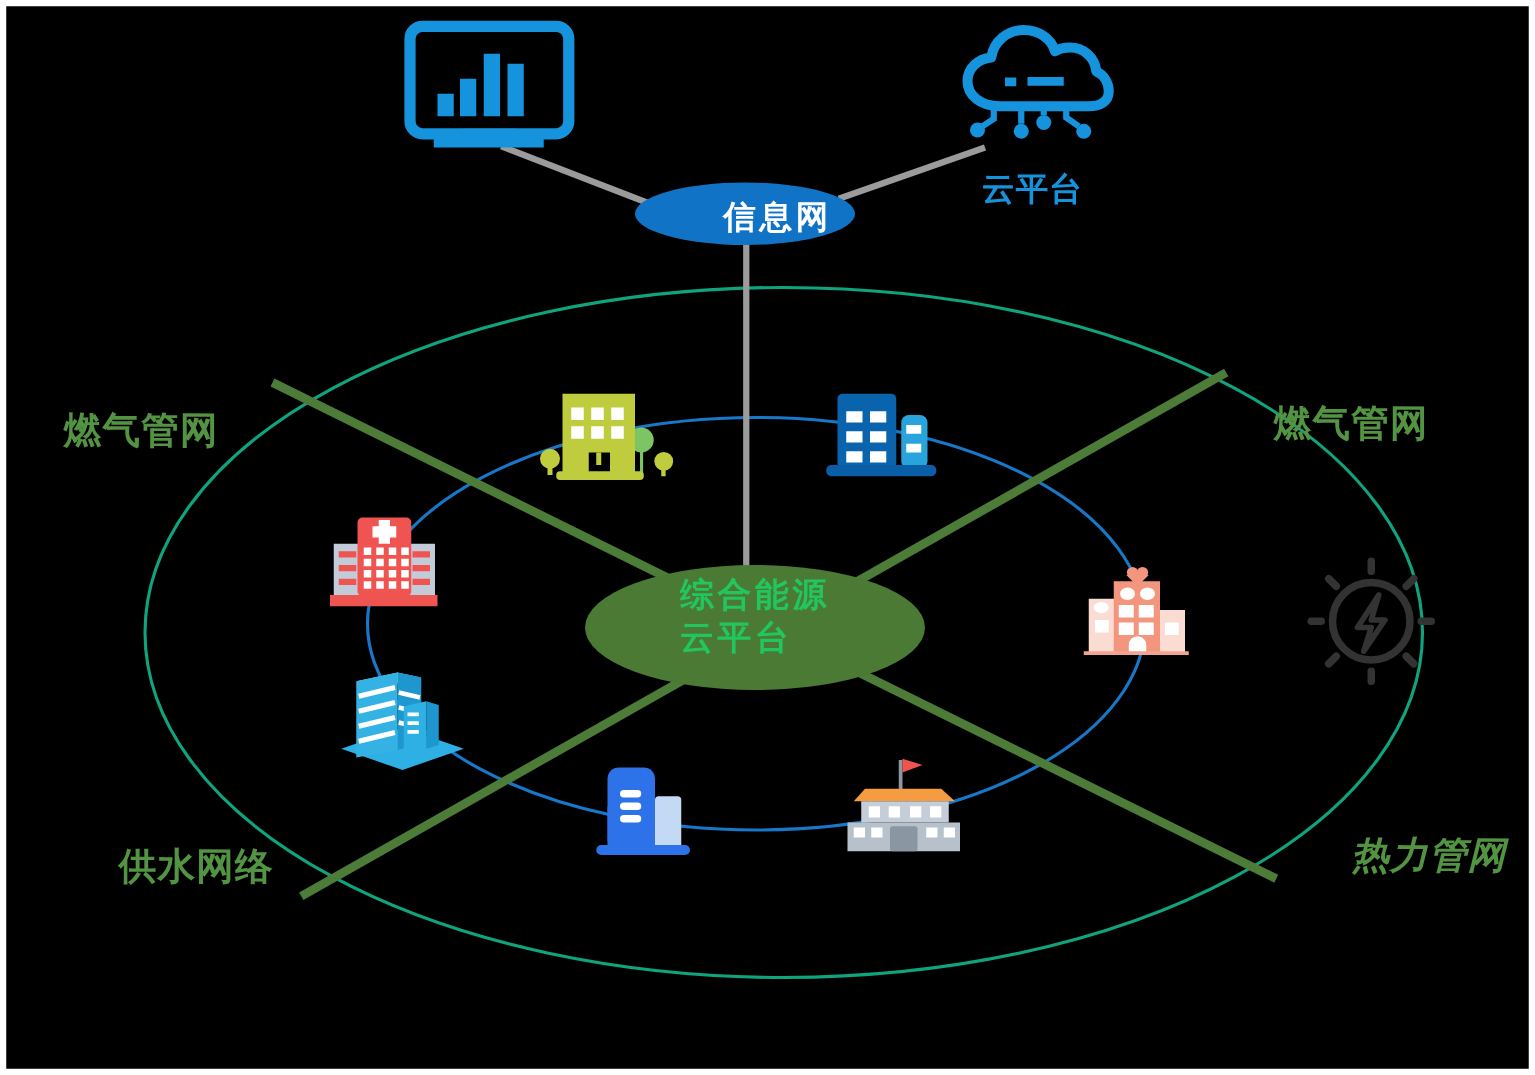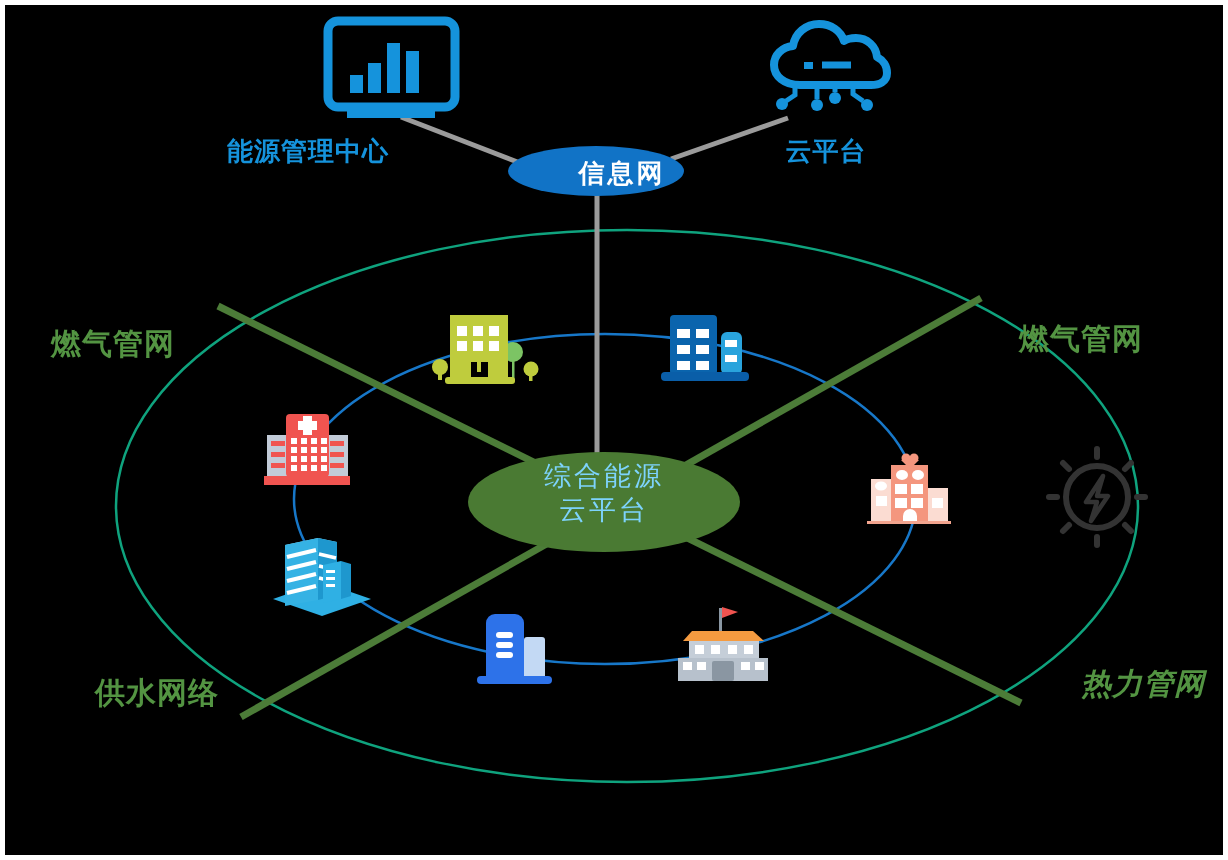--- a/index.html
+++ b/index.html
@@ -14,22 +14,22 @@
   }
   svg.layer { position:absolute; left:0; top:0; }
   .lbl { position:absolute; font-weight:bold; white-space:nowrap; }
   .lbl.centered { transform:translateX(-50%); }
   .lbl.blue  { color:#1593DC; font-size:26px; letter-spacing:1px; }
   .lbl.green { color:#539442; font-size:30px; letter-spacing:1px; }
   .lbl.node-white { color:#ffffff; font-size:26px; letter-spacing:3px;margin-left:24px; }
   .center-node-text {
     position:absolute; left:599px; top:454px;
     transform:translateX(-50%);
-    color:#7dd3fc; font-weight:normal; font-size:27px;
-    letter-spacing:3px; text-align:center; line-height:34px;
+    color:#22c55e; font-weight:bold; font-size:27px;
+    letter-spacing:3px; line-height:34px;
   }
 </style>
 </head>
 <body>
 
 <div class="canvas">
 
   <svg class="layer" width="1228" height="860" viewBox="0 0 1228 860">
 
     <ellipse cx="622" cy="501" rx="511" ry="276" fill="none" stroke="#0FA37E" stroke-width="2.5"></ellipse>
@@ -205,21 +205,20 @@
       <line x1="1064" y1="464" x2="1058" y2="458" stroke-width="6"></line>
       <line x1="1120" y1="520" x2="1126" y2="526" stroke-width="6"></line>
       <line x1="1064" y1="520" x2="1058" y2="526" stroke-width="6"></line>
     </g>
 
     <ellipse cx="599" cy="497" rx="136" ry="50" fill="#4A7A33"></ellipse>
 
     <ellipse cx="591" cy="166" rx="88" ry="25" fill="#1173C6"></ellipse>
   </svg>
 
-  <div class="lbl blue centered" style="left:303px; top:129px;">能源管理中心</div>
 
   <div class="lbl blue centered" style="left:821px; top:129px;">云平台</div>
 
   <div class="lbl node-white centered" style="left:593px; top:151px;">信息网</div>
 
   <div class="center-node-text">
     <div>综合能源</div>
     <div>云平台</div>
   </div>
 

